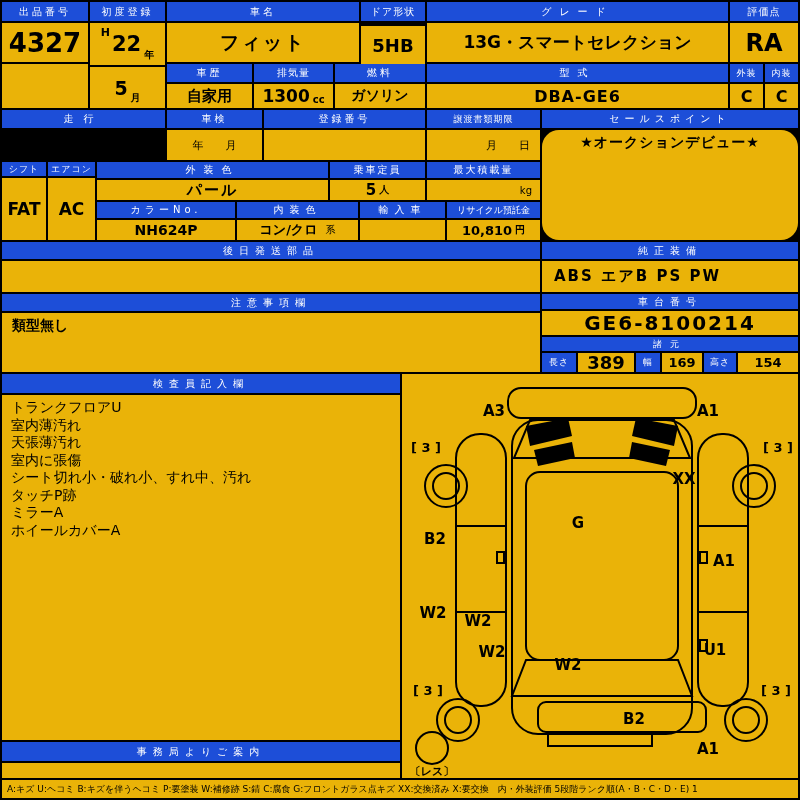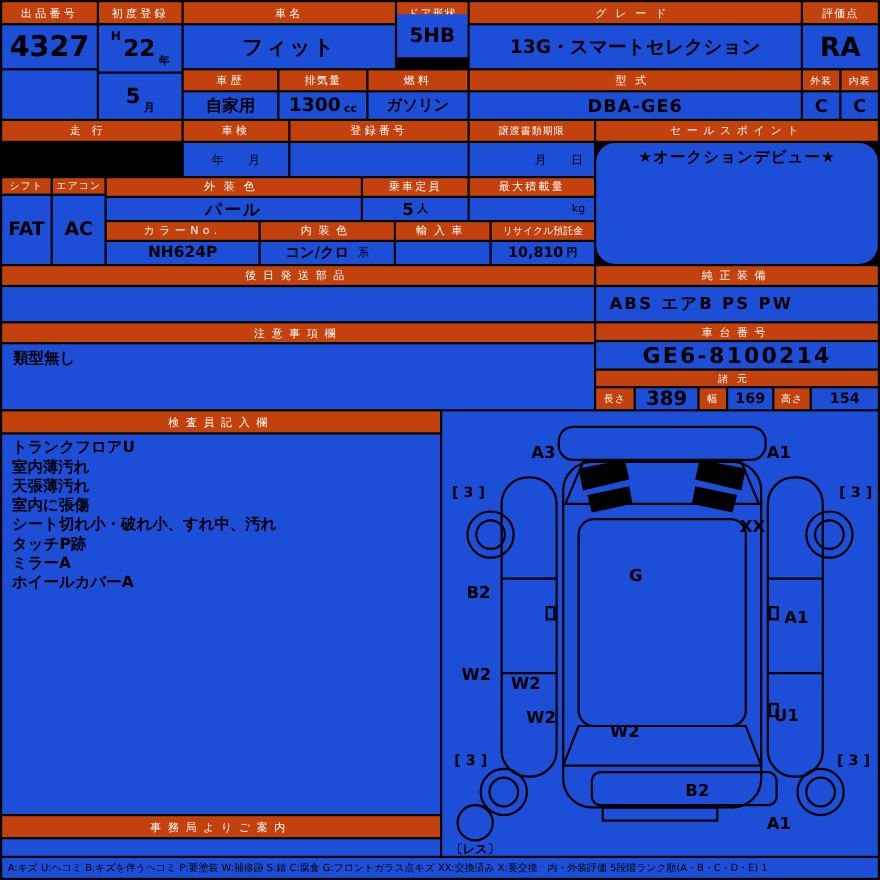--- a/index.html
+++ b/index.html
@@ -2,33 +2,33 @@
 <html><head>
 <meta charset="utf-8">
 <style>
   * { margin:0; padding:0; box-sizing:border-box; }
   html,body { background:#9a9a9a; }
   .sheet {
     position:relative; width:800px; height:800px; background:#000;
     font-family:"DejaVu Sans","Liberation Sans",sans-serif; color:#000;
   }
   .cell { position:absolute; display:flex; align-items:center; justify-content:center; overflow:hidden; white-space:nowrap; }
-  .hdr { background:#c2410c; color:#fff; font-size:10px; letter-spacing:3px; font-weight:500; }
+  .hdr { background:#1d4ed8; color:#fff; font-size:10px; letter-spacing:3px; font-weight:500; }
   .hdr.tight { letter-spacing:1px; font-size:9px; }
-  .val { background:#1d4ed8; color:#000; font-weight:bold; }
+  .val { background:#eab308; color:#000; font-weight:bold; }
   .val.plain { font-weight:normal; }
   .val.topleft { align-items:flex-start; justify-content:flex-start; }
   .val.topcenter { align-items:flex-start;border-radius:17px; }
   .val.right { justify-content:flex-end; }
   .val.leftpad { justify-content:flex-start; padding-left:12px; }
   .era  { font-size:11px; align-self:flex-start; margin-top:3px; margin-right:2px; }
   .unit { font-size:10px; align-self:flex-end; margin-bottom:3px; margin-left:3px; font-weight:bold; }
   .unit.lite { font-weight:normal; }
   .notes-list { flex-direction:column; align-items:flex-start; justify-content:flex-start; padding:4px 9px; }
-  .note-line { font-size:14px; font-weight:bold; line-height:17.5px; }
+  .note-line { font-size:14px; font-weight:normal; line-height:17.5px; }
   svg text { font-weight:bold; text-anchor:middle; fill:#000; font-family:inherit; }
 </style>
 </head>
 <body>
 
 <div class="sheet">
 
   <div class="cell hdr" style="left:2px;top:2px;width:86px;height:19px;">出品番号</div>
   <div class="cell val" style="left:2px;top:23px;width:86px;height:39px;font-size:26px;">4327</div>
   <div class="cell val" style="left:2px;top:64px;width:86px;height:44px;"></div>
@@ -41,21 +41,21 @@
   </div>
   <div class="cell val" style="left:90px;top:67px;width:75px;height:41px;">
     <span style="font-size:19px;">5</span>
     <span class="unit">月</span>
   </div>
 
   <div class="cell hdr" style="left:167px;top:2px;width:192px;height:19px;">車名</div>
   <div class="cell val" style="left:167px;top:23px;width:192px;height:39px;font-size:19px;letter-spacing:2px;">フィット</div>
 
   <div class="cell hdr" style="left:361px;top:2px;width:64px;height:19px;letter-spacing:1px;">ドア形状</div>
-  <div class="cell val" style="left:361px;top:13px;width:64px;height:39px;font-size:18px;">5HB</div>
+  <div class="cell val" style="left:361px;top:26px;width:64px;height:39px;font-size:18px;">5HB</div>
 
   <div class="cell hdr" style="left:427px;top:2px;width:301px;height:19px;letter-spacing:8px;">グレード</div>
   <div class="cell val" style="left:427px;top:23px;width:301px;height:39px;font-size:17px;">13G・スマートセレクション</div>
 
   <div class="cell hdr" style="left:730px;top:2px;width:68px;height:19px;letter-spacing:1px;">評価点</div>
   <div class="cell val" style="left:730px;top:23px;width:68px;height:39px;font-size:24px;">RA</div>
 
   <div class="cell hdr" style="left:167px;top:64px;width:85px;height:18px;">車歴</div>
   <div class="cell hdr" style="left:254px;top:64px;width:79px;height:18px;letter-spacing:1px;">排気量</div>
   <div class="cell hdr" style="left:335px;top:64px;width:90px;height:18px;">燃料</div>

